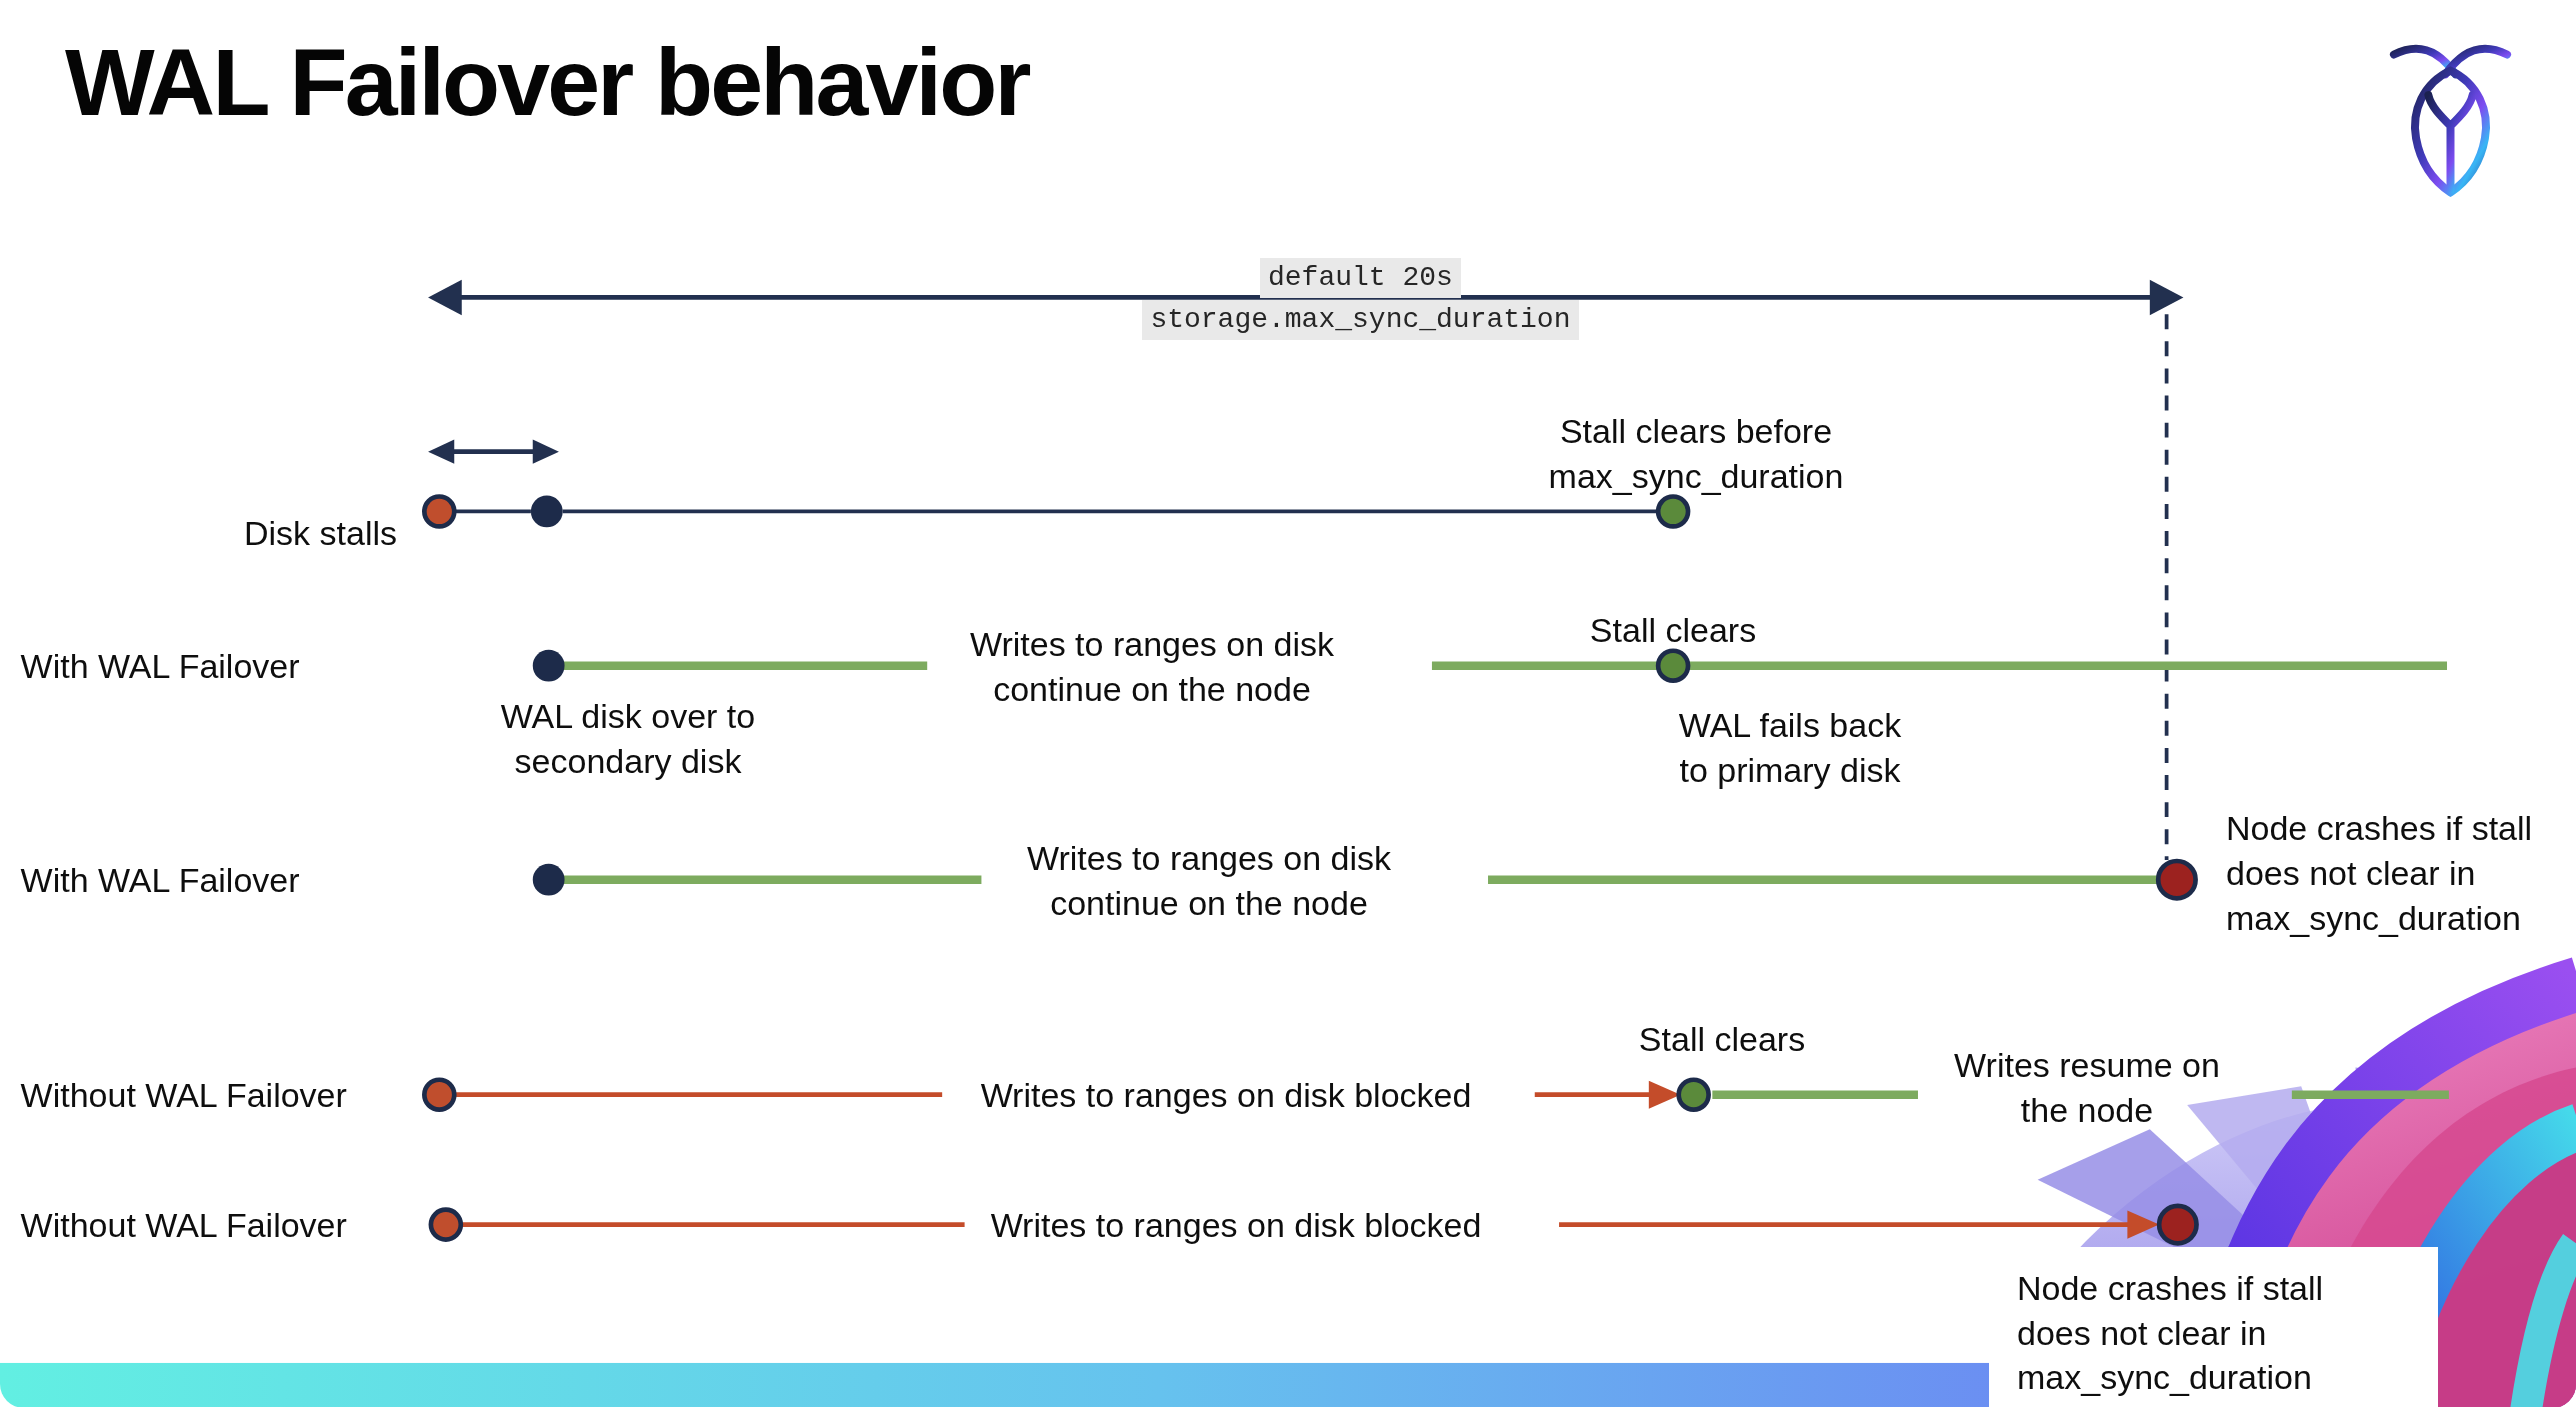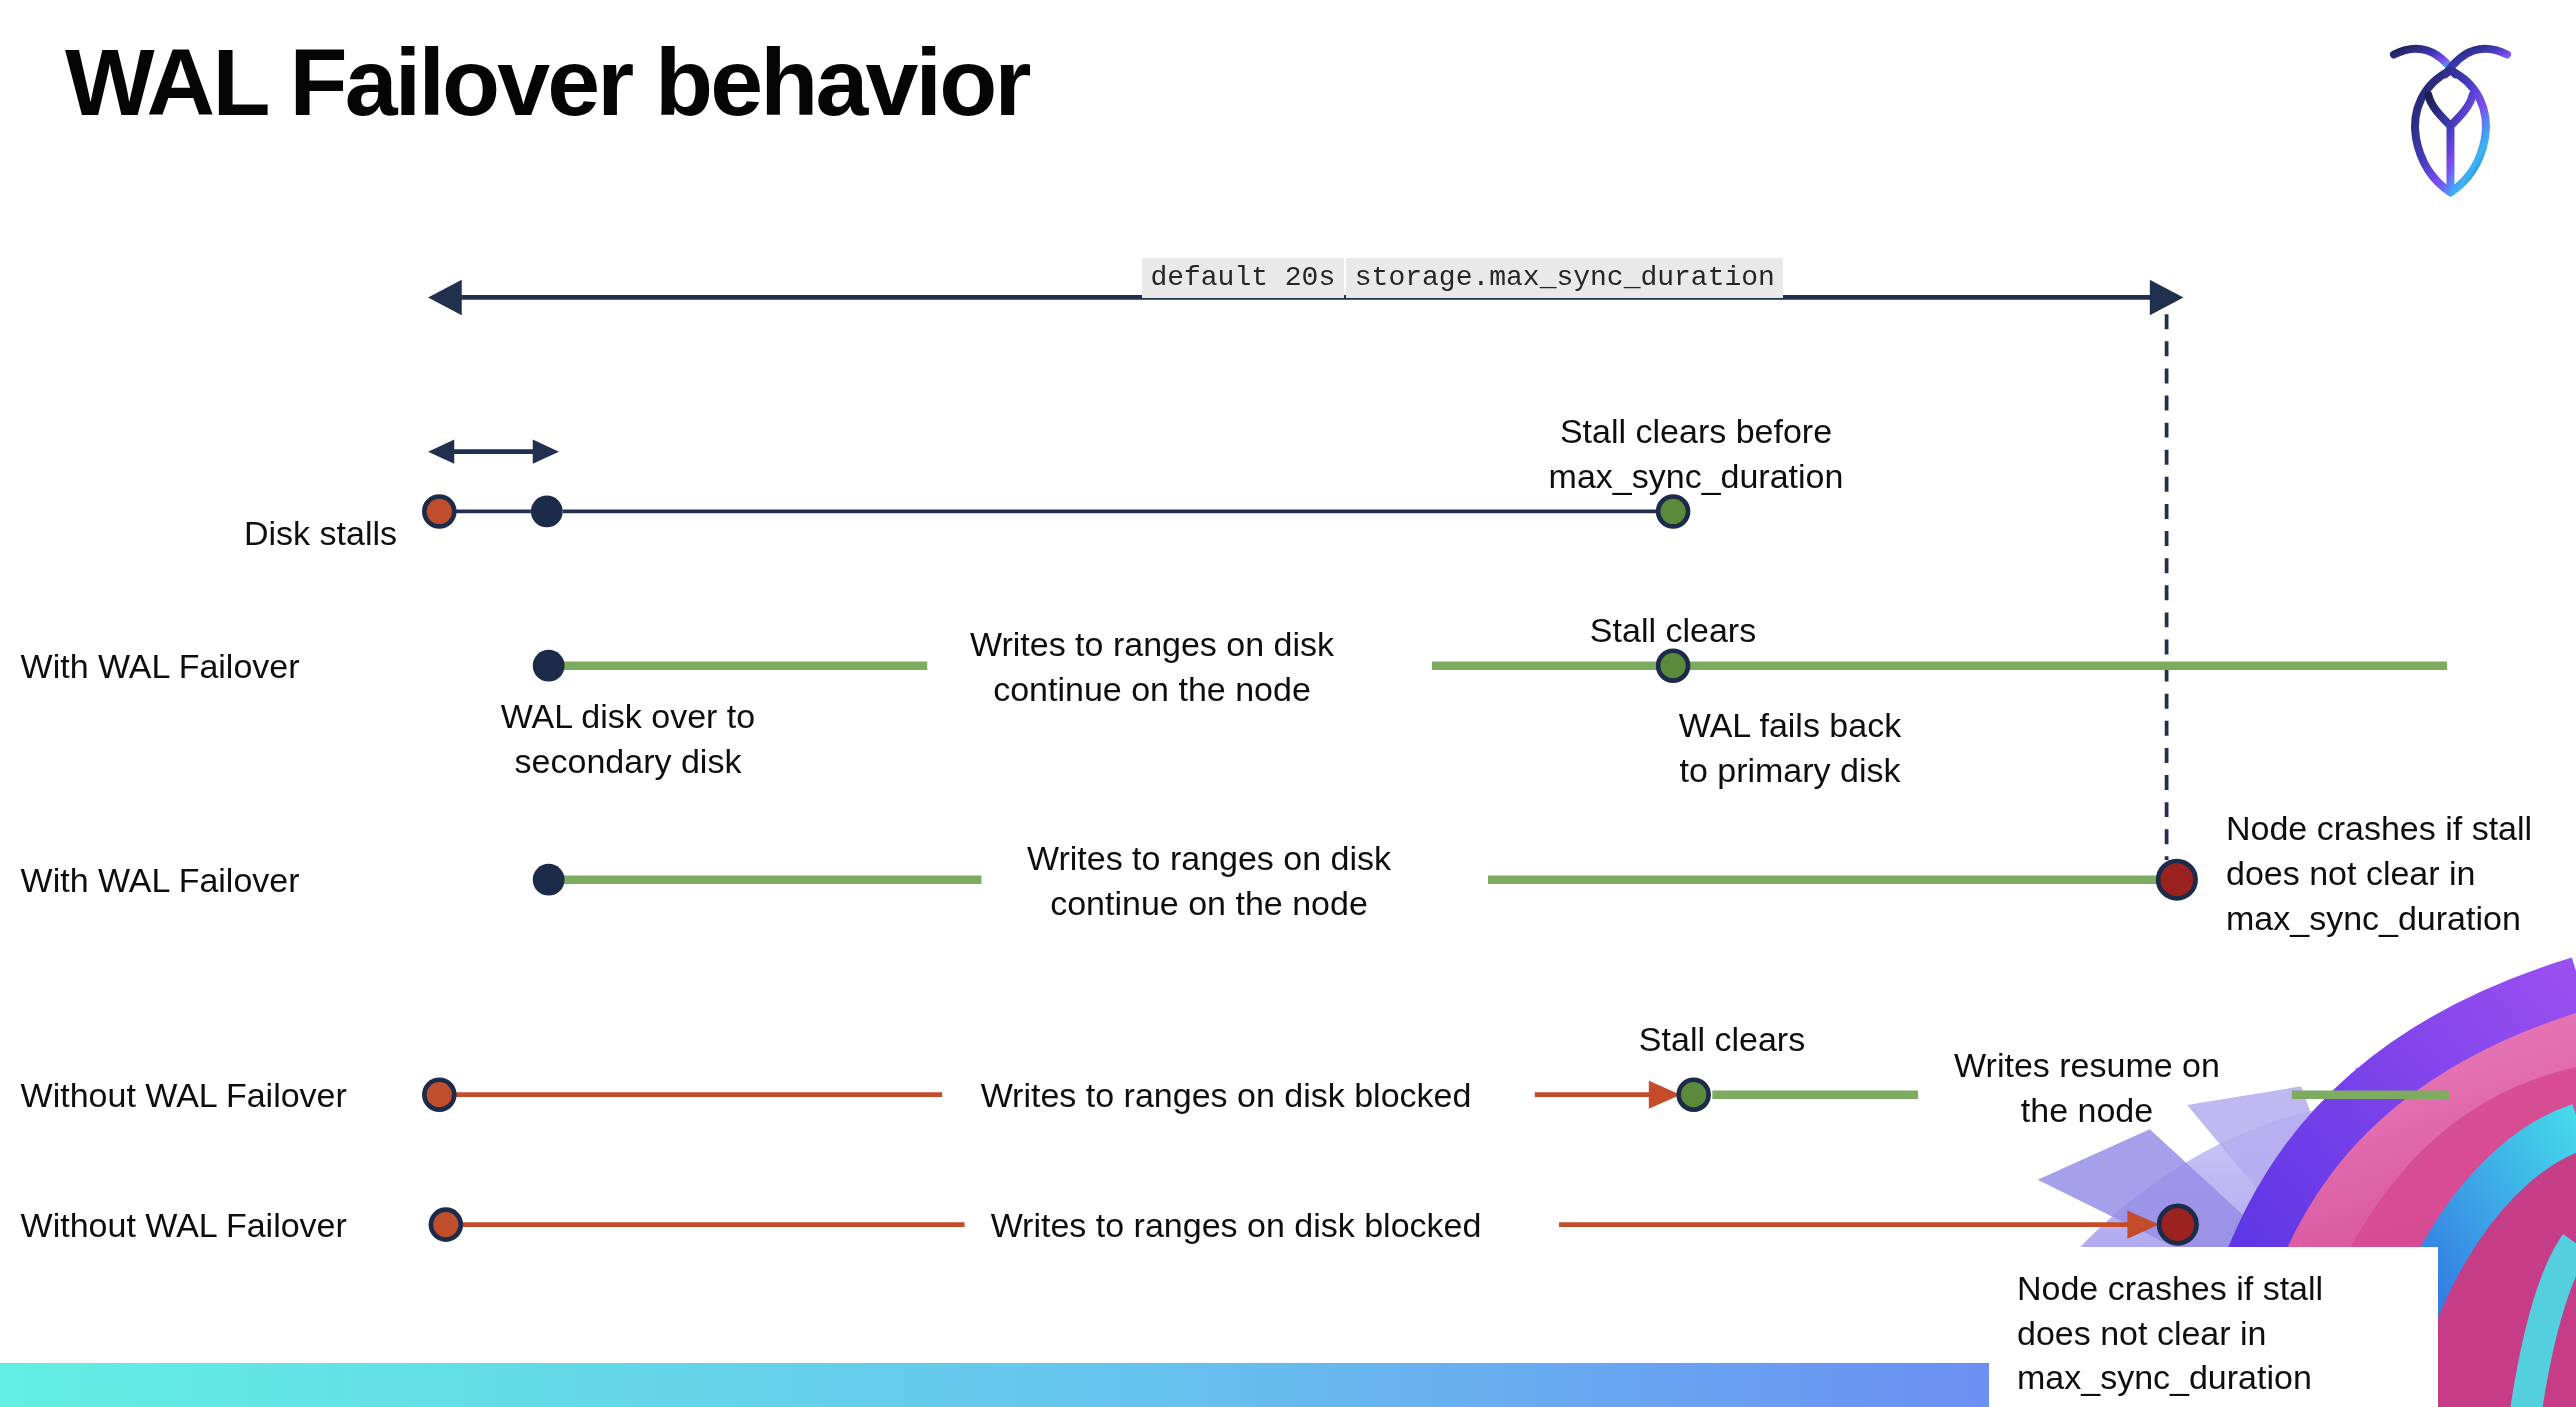--- a/index.html
+++ b/index.html
@@ -1,30 +1,30 @@
 <!DOCTYPE html>
 <html style="font-size:15px"><head>
 <meta charset="utf-8">
 <style>
   html,body{margin:0;padding:0;background:#ffffff;}
   .page{
     position:relative;width:2576px;height:1408px;overflow:hidden;background:#ffffff;
-    font-family:"Liberation Sans",sans-serif;color:#111111;
+    font-family:"Liberation Sans",sans-serif;color:#111111;border-radius:24px;
   }
   svg.layer{position:absolute;left:0;top:0;}
   .page-title{
     position:absolute;left:65px;top:28px;margin:0;
     font-size:95px;font-weight:bold;letter-spacing:-2.8px;color:#050505;
   }
   .logo{position:absolute;right:64px;top:36px;width:123px;height:165px;}
   .lbl{position:absolute;font-size:34px;line-height:1.32;white-space:pre-line;color:#0e0e0e;}
   .row-label{text-align:center;}
   .right-align{text-align:right;}
   .centered{transform:translateX(-50%);text-align:center;}
-  .mono-tag{position:absolute;display:flex;flex-direction:row;align-items:flex-end;gap:2.8px;}
+  .mono-tag{position:absolute;display:flex;flex-direction:column;align-items:center;gap:2.8px;}
   .mono-tag span{
     display:inline-block;background:#e9e9e9;color:#262626;
     font-family:"Liberation Mono",monospace;font-size:28px;line-height:1.18;
     padding:2.8px 8.4px 3.7px 8.4px;
   }
   .crash-box{
     position:absolute;left:1989px;top:1247px;width:449px;height:161px;
     background:#ffffff;box-sizing:border-box;padding:18.7px 0 0 28px;
   }
   .z-text{z-index:5;}

